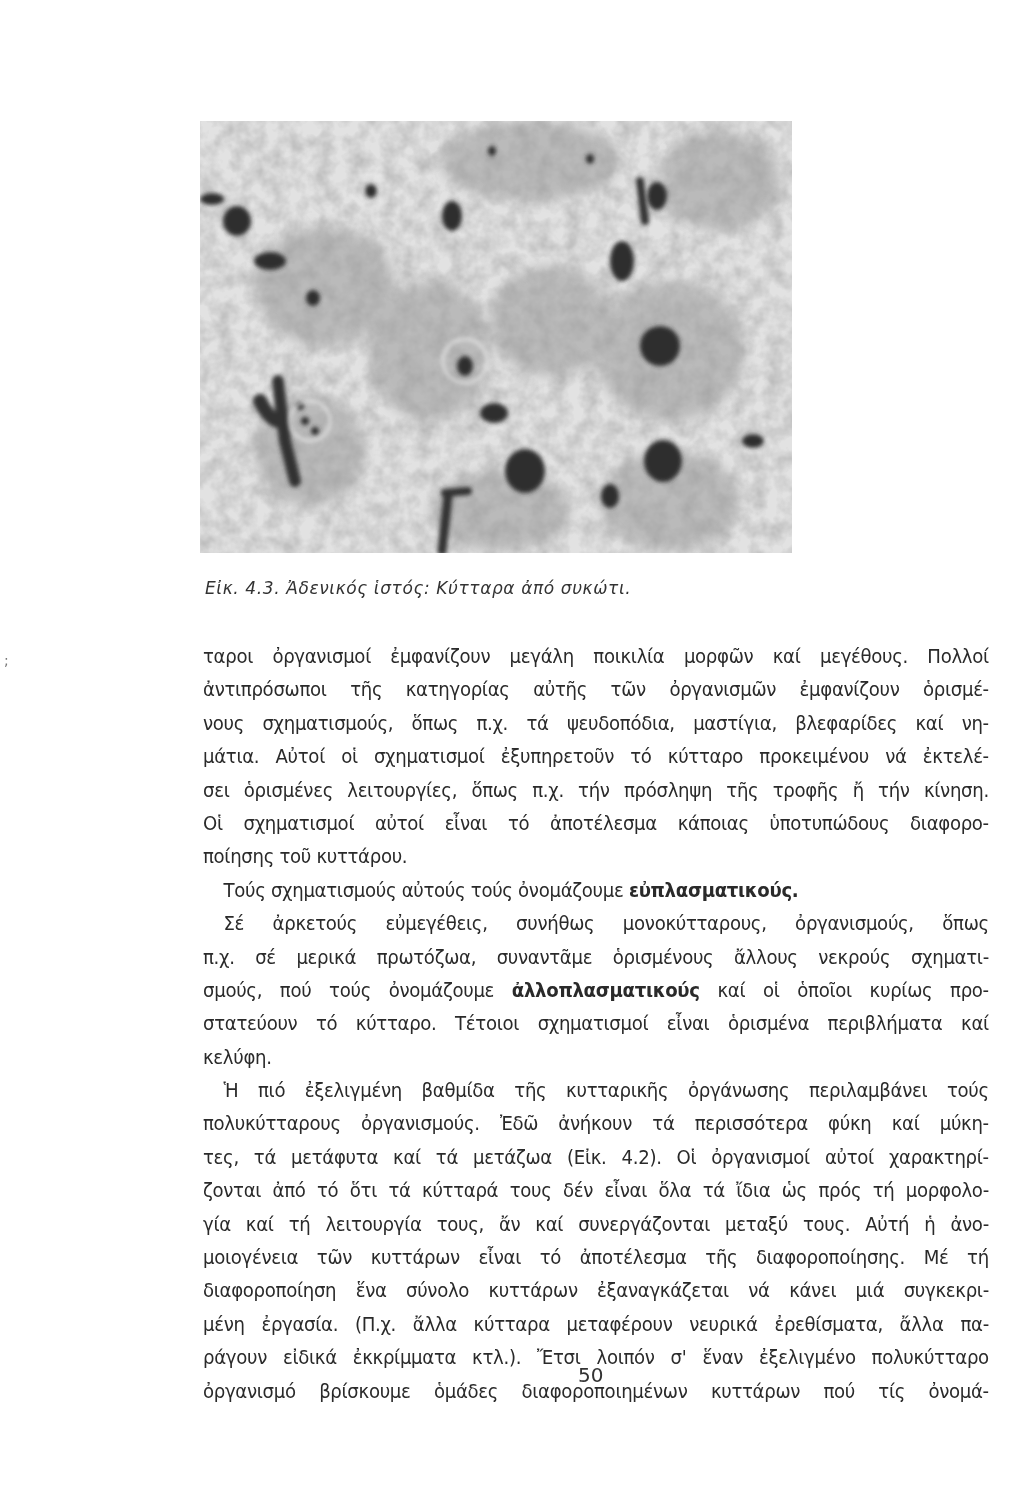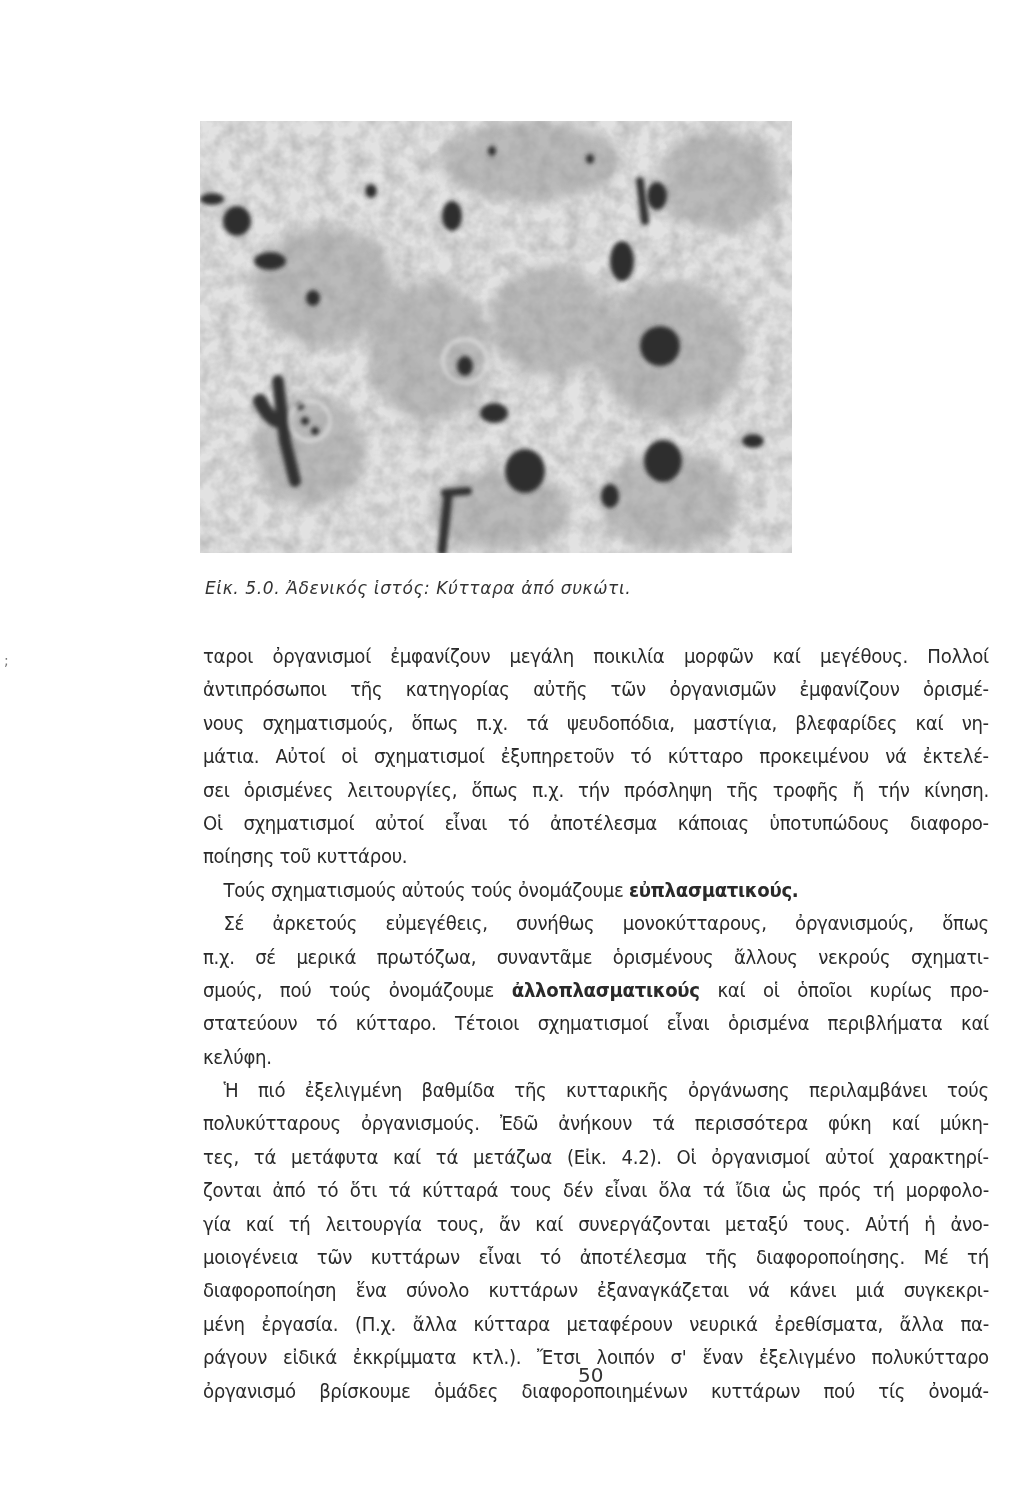--- a/index.html
+++ b/index.html
@@ -120,21 +120,21 @@
       </g>
 
       <g fill="none" stroke="#f0f0f0" stroke-width="3" opacity="0.7" filter="url(#blur2)">
         <circle cx="265" cy="240" r="22"></circle>
         <circle cx="110" cy="300" r="20"></circle>
         <circle cx="171" cy="70" r="17"></circle>
       </g>
     </svg>
   </div>
 
-  <div class="caption">Εἰκ. 5.0. Ἀδενικός ἱστός: Κύτταρα ἀπό συκώτι.</div>
+  <div class="caption">Εἰκ. 4.3. Ἀδενικός ἱστός: Κύτταρα ἀπό συκώτι.</div>
 
   <div class="margin-mark">;</div>
 
   <div class="body-text">
 
     <span class="line">ταροι ὀργανισμοί ἐμφανίζουν μεγάλη ποικιλία μορφῶν καί μεγέθους. Πολλοί</span>
     <span class="line">ἀντιπρόσωποι τῆς κατηγορίας αὐτῆς τῶν ὀργανισμῶν ἐμφανίζουν ὁρισμέ-</span>
     <span class="line">νους σχηματισμούς, ὅπως π.χ. τά ψευδοπόδια, μαστίγια, βλεφαρίδες καί νη-</span>
     <span class="line">μάτια. Αὐτοί οἱ σχηματισμοί ἐξυπηρετοῦν τό κύτταρο προκειμένου νά ἐκτελέ-</span>
     <span class="line">σει ὁρισμένες λειτουργίες, ὅπως π.χ. τήν πρόσληψη τῆς τροφῆς ἤ τήν κίνηση.</span>

